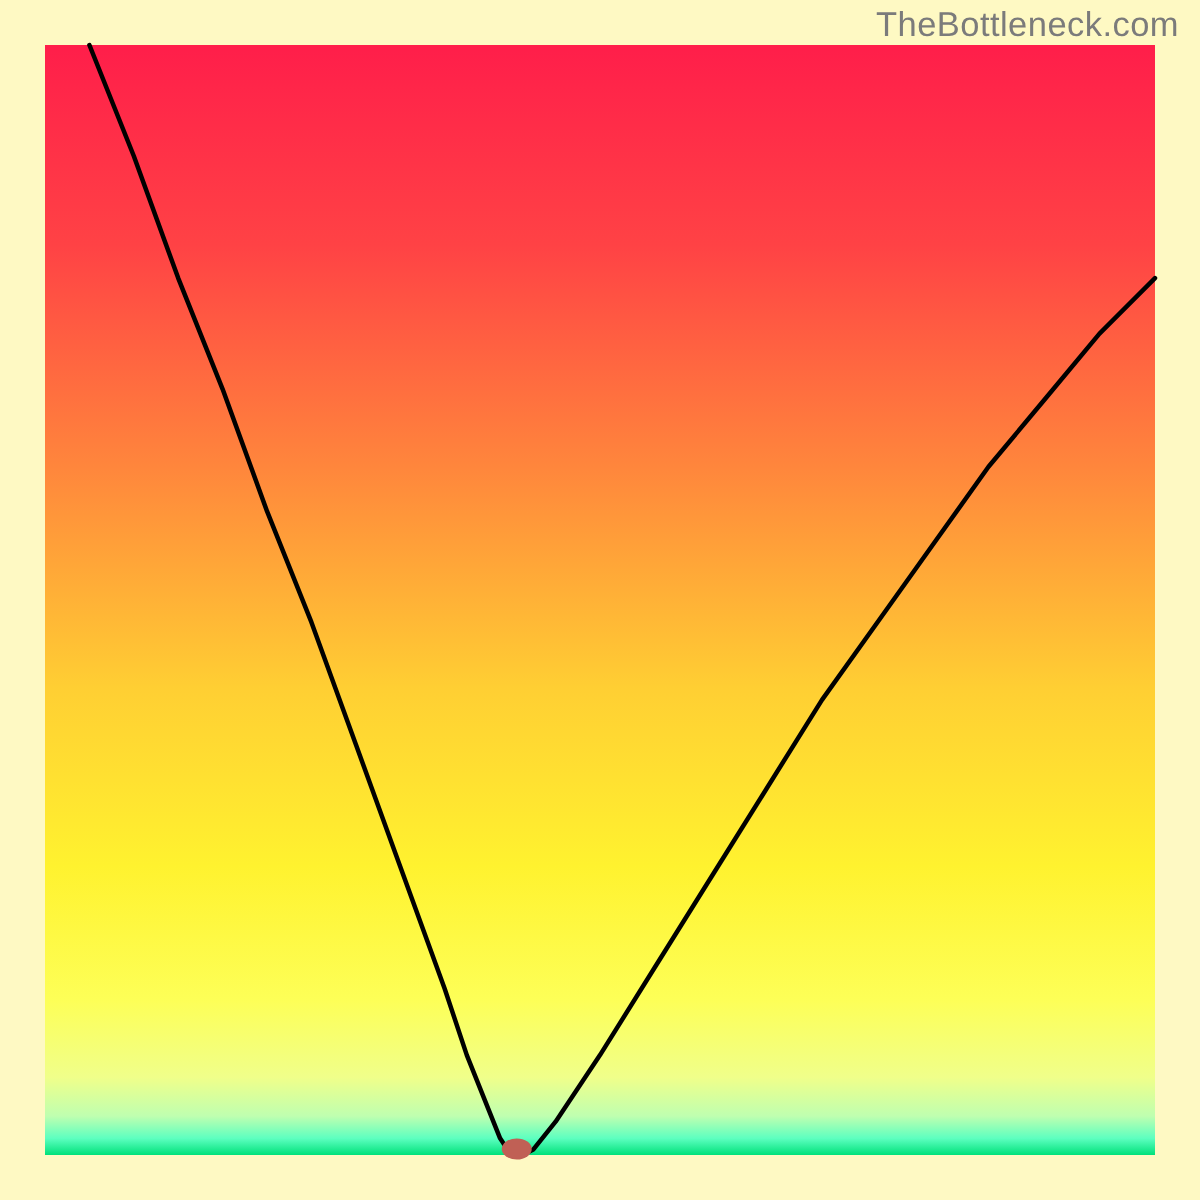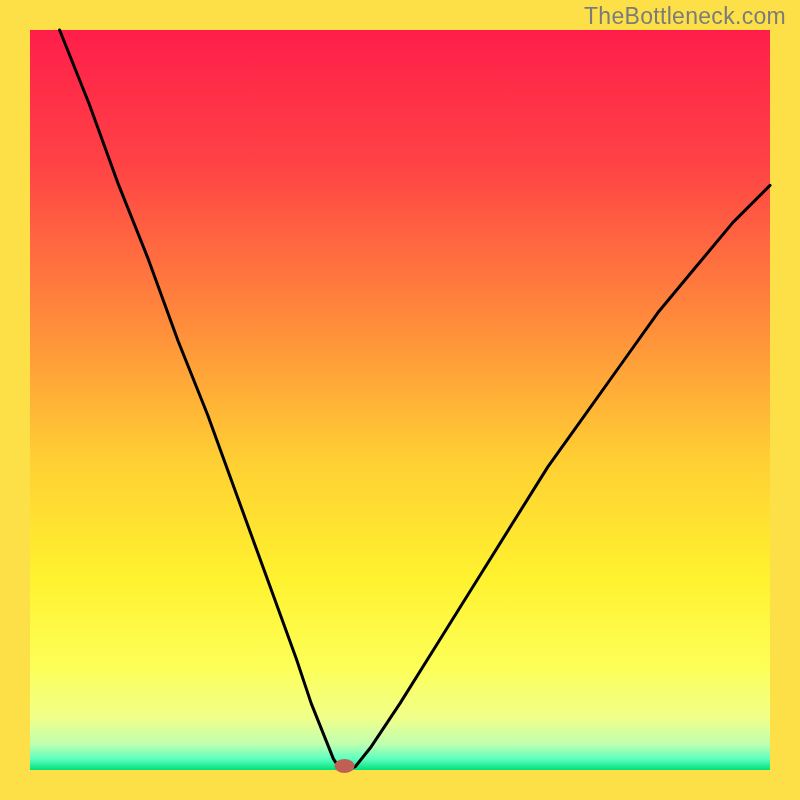--- a/index.html
+++ b/index.html
@@ -8,21 +8,21 @@
     width: 800px;
     height: 800px;
     overflow: hidden;
     background: #000;
     font-family: Arial, Helvetica, sans-serif;
   }
   .frame {
     position: relative;
     width: 800px;
     height: 800px;
-    background: #fde047;
+    background: #fef9c3;
   }
   .watermark {
     position: absolute;
     top: 3px;
     right: 14px;
     color: #7b7b7b;
     font-size: 23px;
     font-weight: 500;
     letter-spacing: 0.3px;
     z-index: 20;

